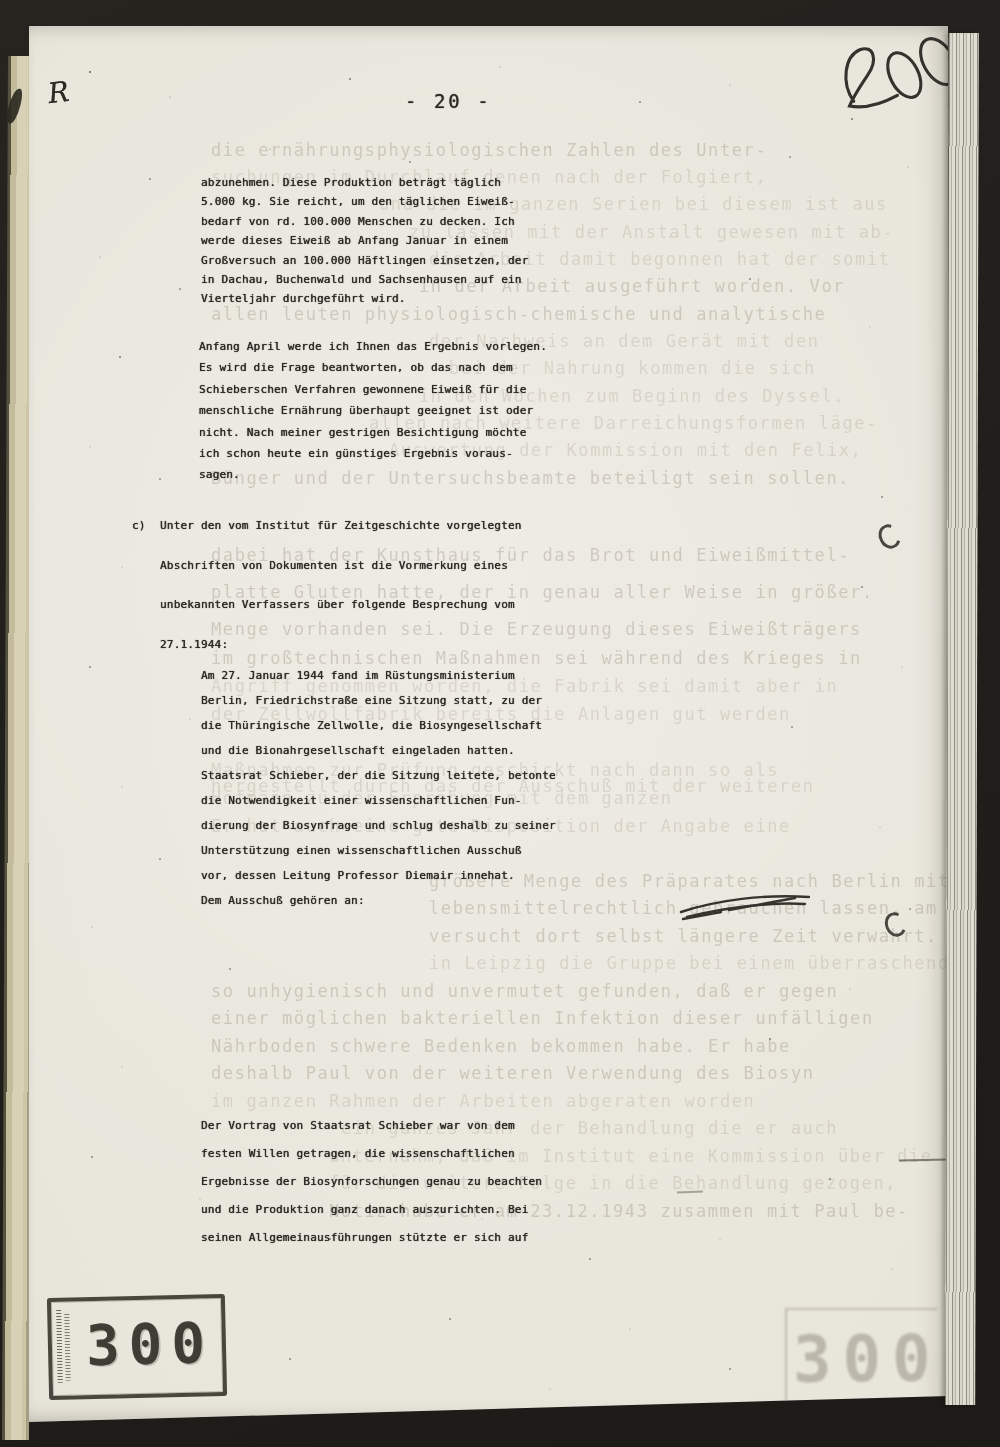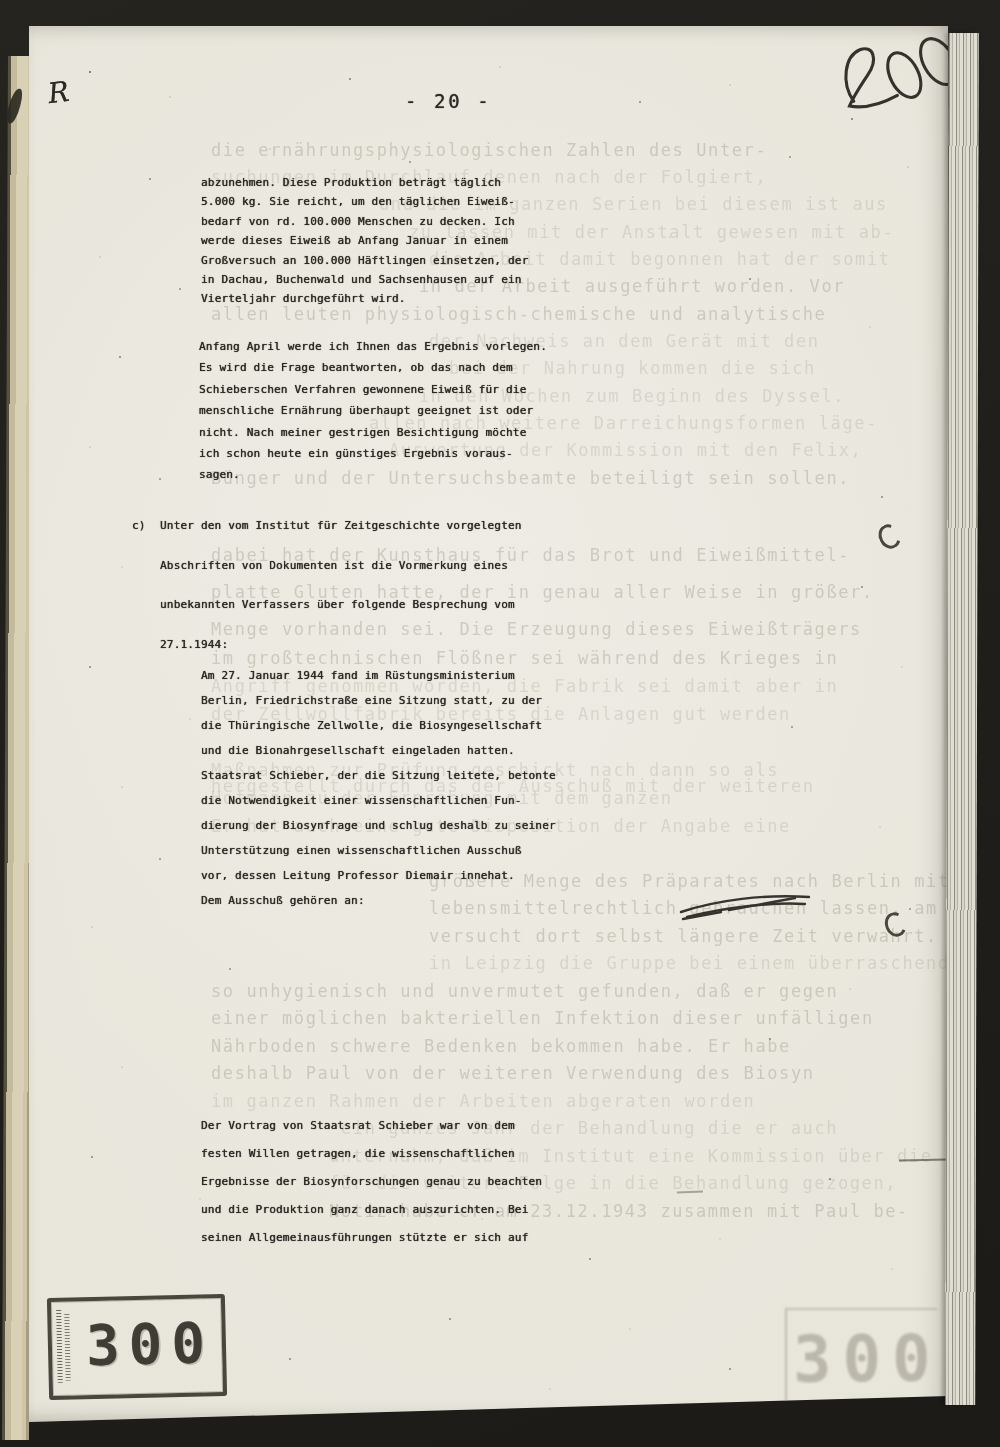--- a/index.html
+++ b/index.html
@@ -147,21 +147,21 @@
         <div class="ghost-line" style="left: 182px; top: 278px;">allen leuten physiologisch-chemische und analytische</div>
         <div class="ghost-line dim" style="left: 400px; top: 305px;">der Nachweis an dem Gerät mit den</div>
         <div class="ghost-line dim" style="left: 420px; top: 332px;">bei der Nahrung kommen die sich</div>
         <div class="ghost-line dim" style="left: 390px; top: 360px;">in den Wochen zum Beginn des Dyssel.</div>
         <div class="ghost-line dim" style="left: 340px; top: 387px;">allen nach weitere Darreichungsformen läge-</div>
         <div class="ghost-line dim" style="left: 360px; top: 414px;">Auswertung der Kommission mit den Felix,</div>
         <div class="ghost-line" style="left: 182px; top: 442px;">Bünger und der Untersuchsbeamte beteiligt sein sollen.</div>
         <div class="ghost-line" style="left: 182px; top: 519px;">dabei hat der Kunsthaus für das Brot und Eiweißmittel-</div>
         <div class="ghost-line" style="left: 182px; top: 556px;">platte Gluten hatte, der in genau aller Weise in größer.</div>
         <div class="ghost-line" style="left: 182px; top: 593px;">Menge vorhanden sei. Die Erzeugung dieses Eiweißträgers</div>
-        <div class="ghost-line" style="left: 182px; top: 622px;">im großtechnischen Flößner sei während des Krieges in</div>
+        <div class="ghost-line" style="left: 182px; top: 622px;">im großtechnischen Maßnahmen sei während des Krieges in</div>
         <div class="ghost-line dim" style="left: 182px; top: 650px;">Angriff genommen worden, die Fabrik sei damit aber in</div>
         <div class="ghost-line dim" style="left: 182px; top: 678px;">der Zellwollfabrik bereits die Anlagen gut werden</div>
         <div class="ghost-line dim" style="left: 182px; top: 706px; margin-top: 44px;">hergestellt durch das der Ausschuß mit der weiteren</div>
         <div class="ghost-line dim" style="left: 182px; top: 734px;">Maßnahmen zur Prüfung geschickt nach dann so als</div>
         <div class="ghost-line dim" style="left: 182px; top: 762px;">Hofmann zu der Erprobung mit dem ganzen</div>
         <div class="ghost-line dim" style="left: 182px; top: 790px;">Er hat auch eine gute Disposition der Angabe eine</div>
         <div class="ghost-line" style="left: 400px; top: 845px;">größere Menge des Präparates nach Berlin mitgenommen, es</div>
         <div class="ghost-line" style="left: 400px; top: 872px;">lebensmittelrechtlich gebrauchen lassen, am dann wieder</div>
         <div class="ghost-line" style="left: 400px; top: 900px;">versucht dort selbst längere Zeit verwahrt. Die Fabrik</div>
         <div class="ghost-line dim" style="left: 400px; top: 927px;">in Leipzig die Gruppe bei einem überraschenden Besuch</div>

